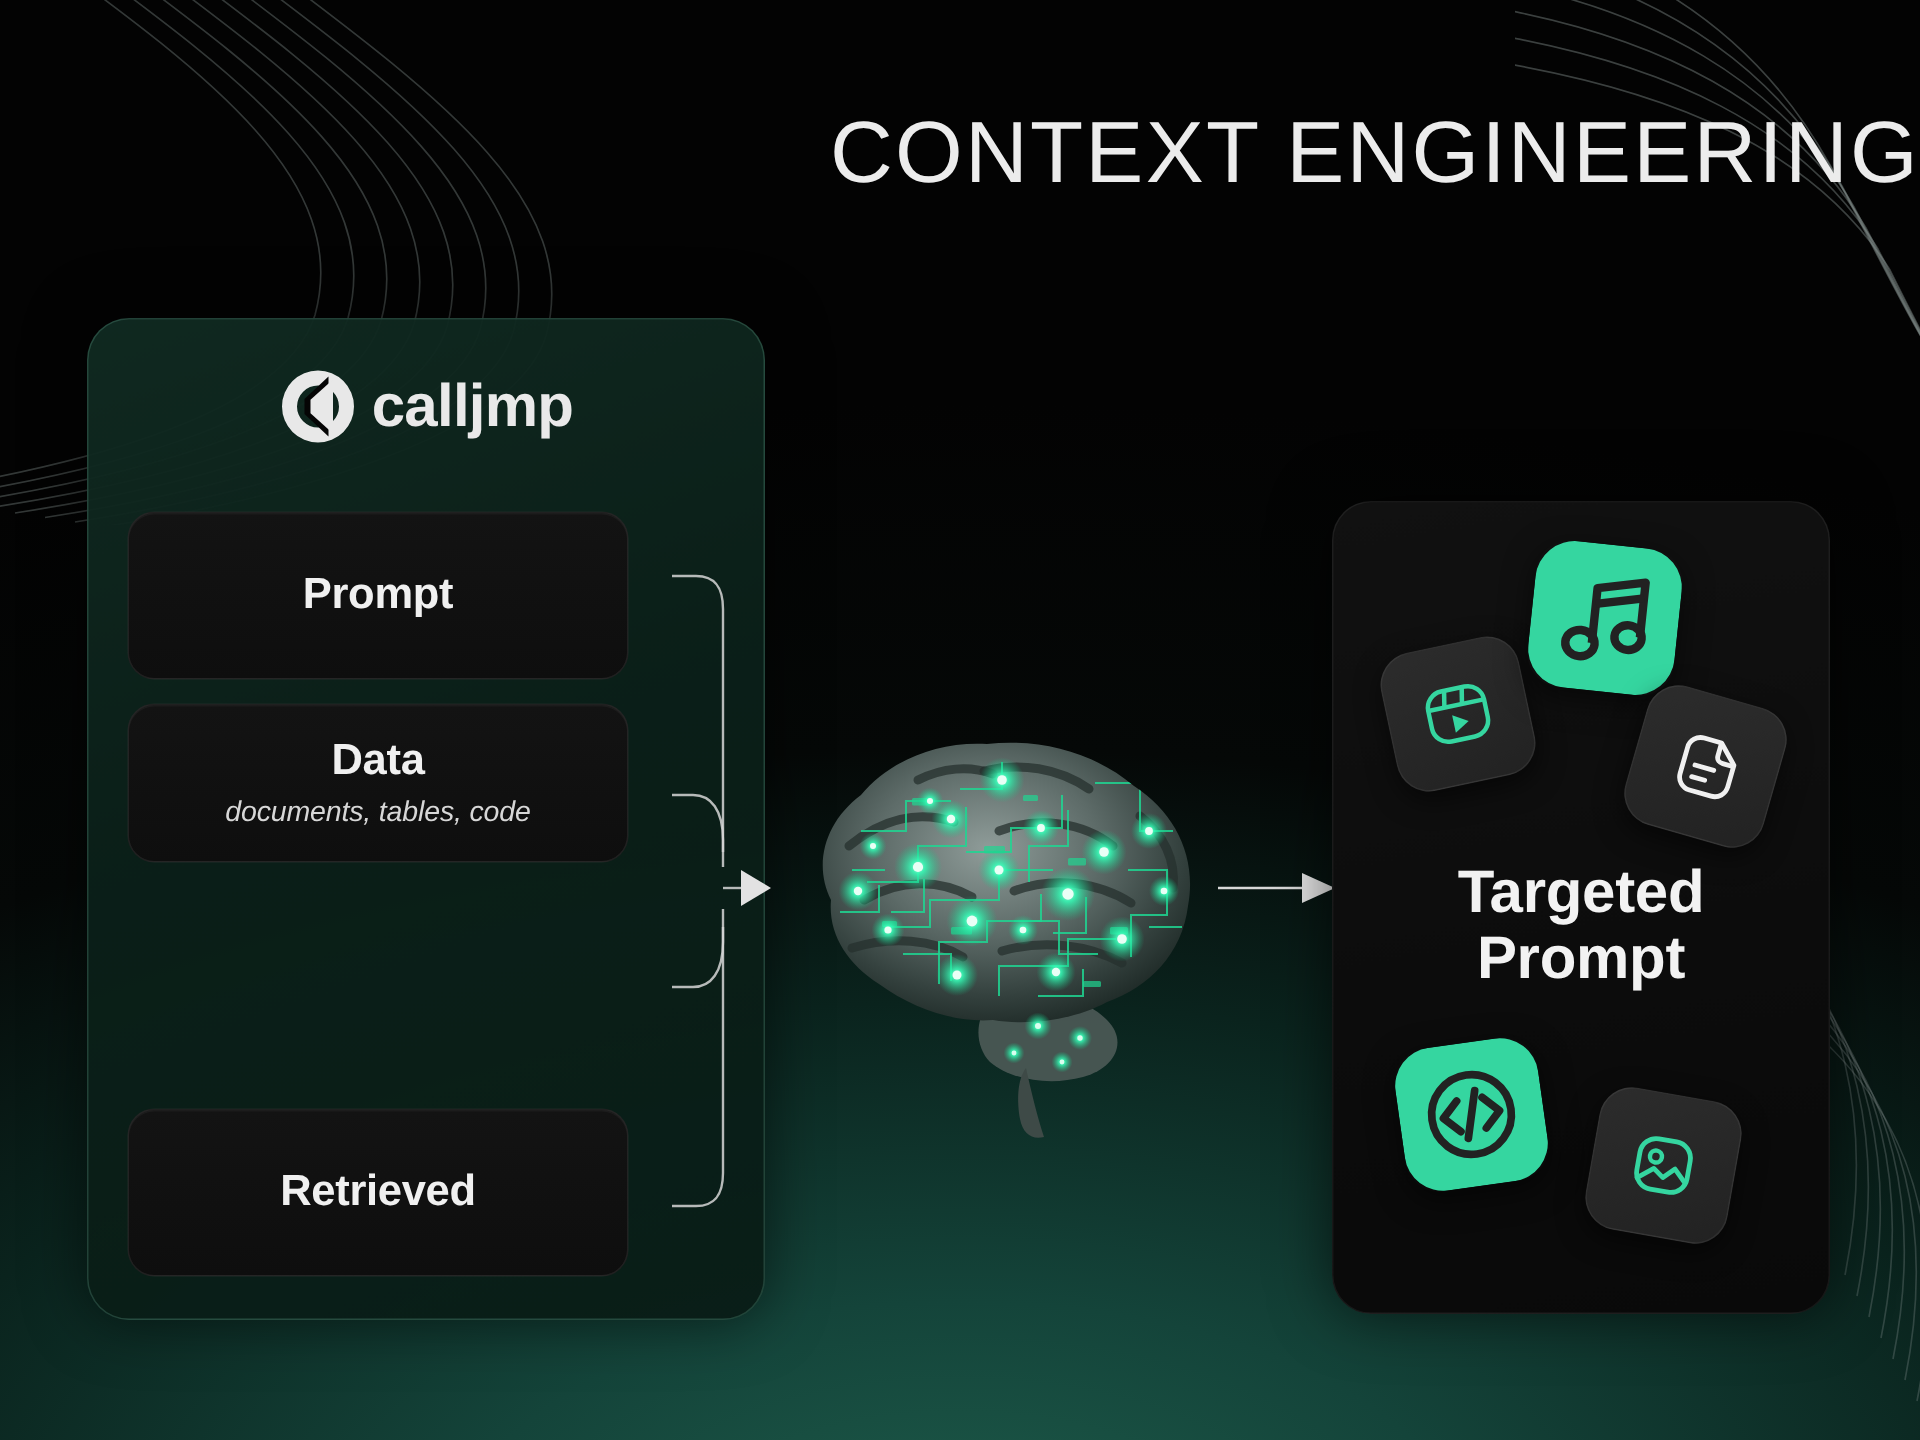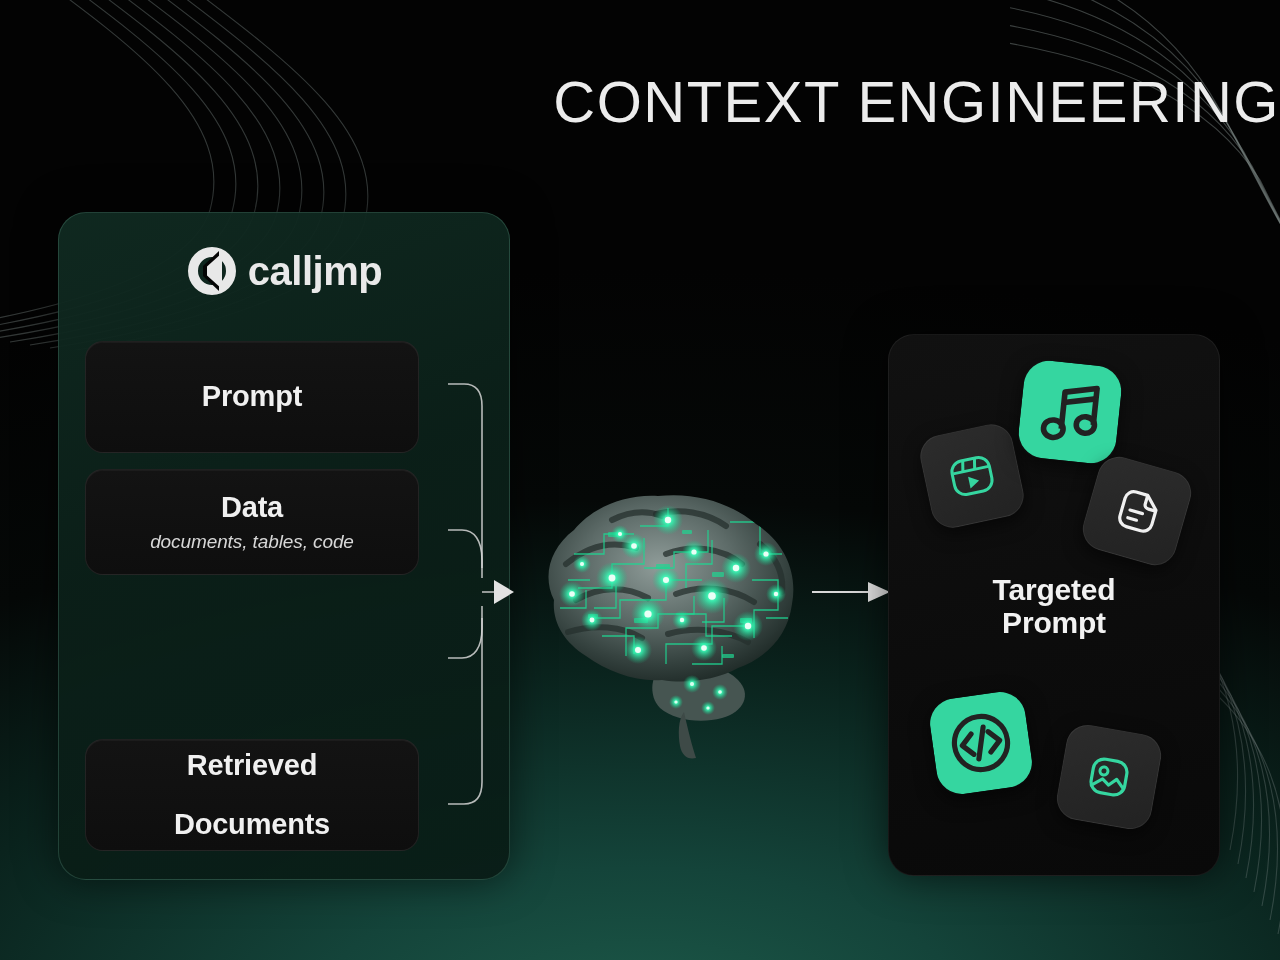--- a/index.html
+++ b/index.html
@@ -94,21 +94,21 @@
     position:absolute; left:888px; top:334px;
     width:332px; height:542px;
     border-radius:26px;
     background:linear-gradient(170deg,#111111 0%, #0c0c0c 55%, #090909 100%);
     border:1px solid rgba(255,255,255,.06);
     box-shadow:0 0 40px rgba(0,0,0,.6);
   }
   #output-label {
     position:absolute; left:0; right:0; top:238px;
     text-align:center; color:#f2f2f2;
-    font-size:30px; font-weight:700; line-height:1.1; letter-spacing:-.2px;
+    font-size:40px; font-weight:700; line-height:1.1; letter-spacing:-.2px;
   }
   .tile {
     position:absolute; border-radius:22px;
     display:flex; align-items:center; justify-content:center;
   }
   .tile.dark {
     background:linear-gradient(160deg,#2c2c2c 0%,#222222 100%);
     border:1px solid rgba(255,255,255,.06);
     box-shadow:0 6px 18px rgba(0,0,0,.55);
   }
@@ -188,21 +188,20 @@
     </div>
 
     <div class="card" id="card-1">
       <div class="card-title">Data</div>
       <div class="card-sub">documents, tables, code</div>
     </div>
 
 
     <div class="card" id="card-3">
       <div class="card-title">Retrieved</div>
-      <div class="card-title">Documents</div>
     </div>
   </div>
 
   <svg id="connector" viewBox="0 0 100 460" fill="none">
     <g stroke="#d6d6d6" stroke-opacity="0.85" stroke-width="1.6" fill="none">
       <path d="M4 14 H20 C33 14, 38 22, 38 36 V198"></path>
       <path d="M4 160 H18 C30 160, 38 170, 38 190 V208"></path>
       <path d="M4 288 H18 C30 288, 38 278, 38 258 V236"></path>
       <path d="M4 434 H20 C33 434, 38 426, 38 412 V248"></path>
     </g>

